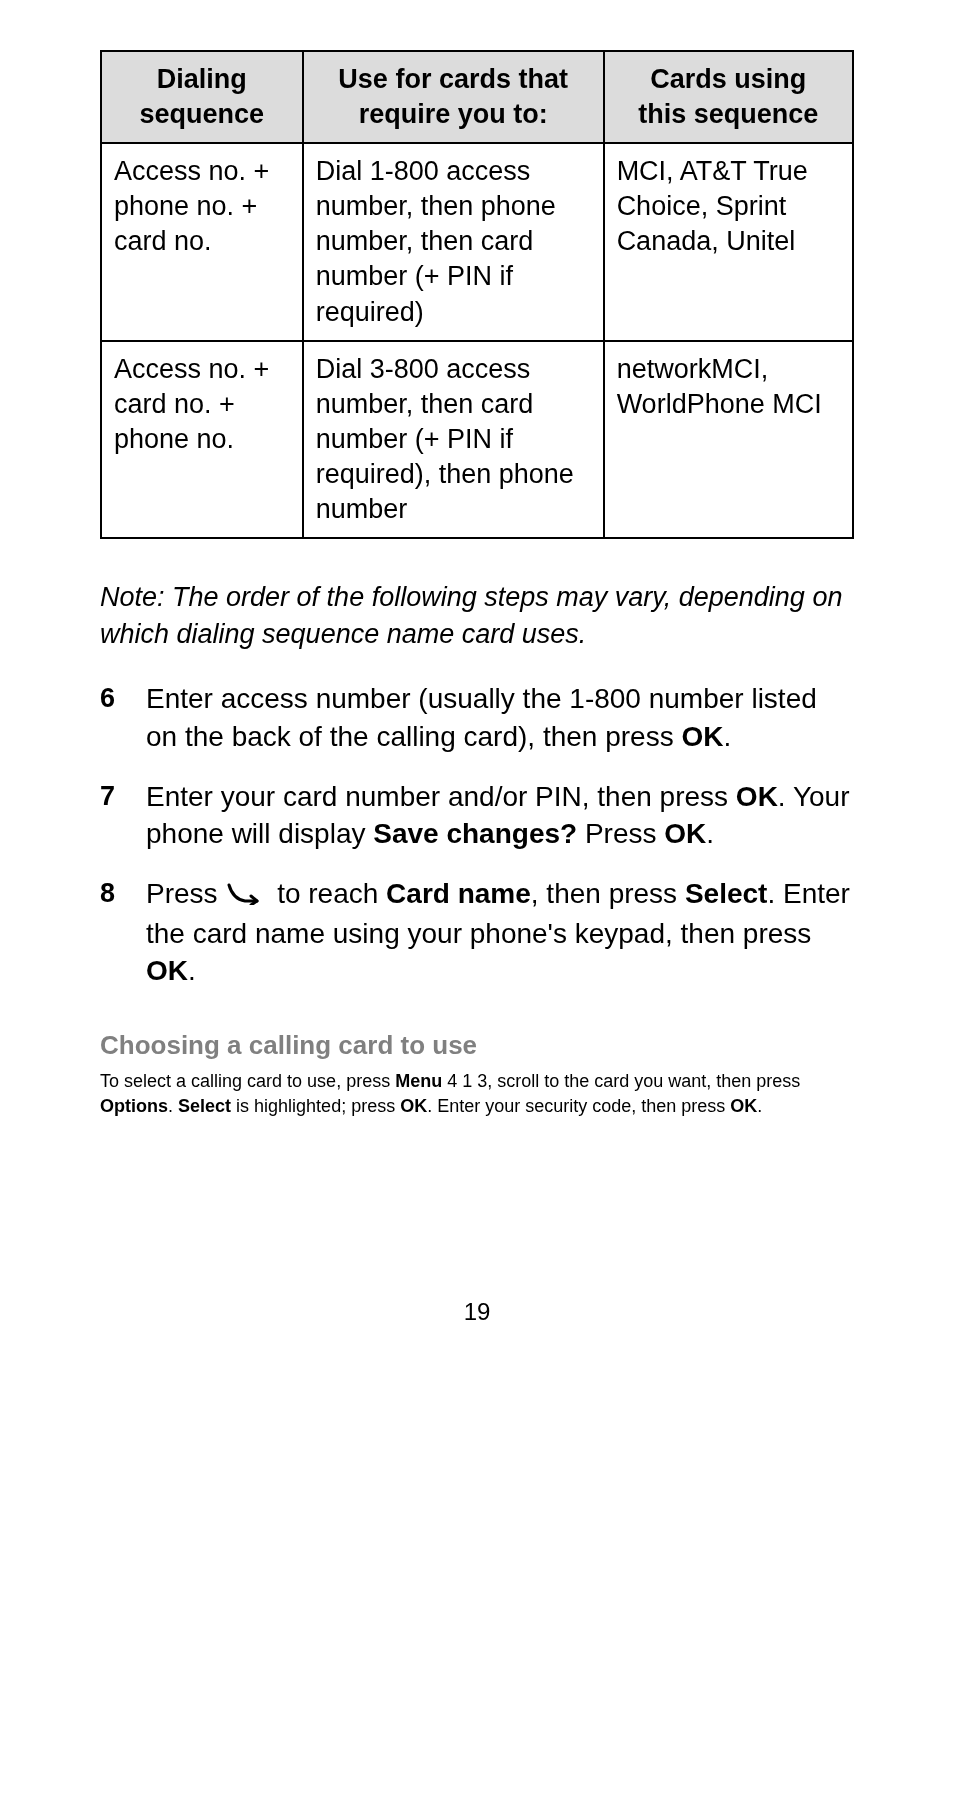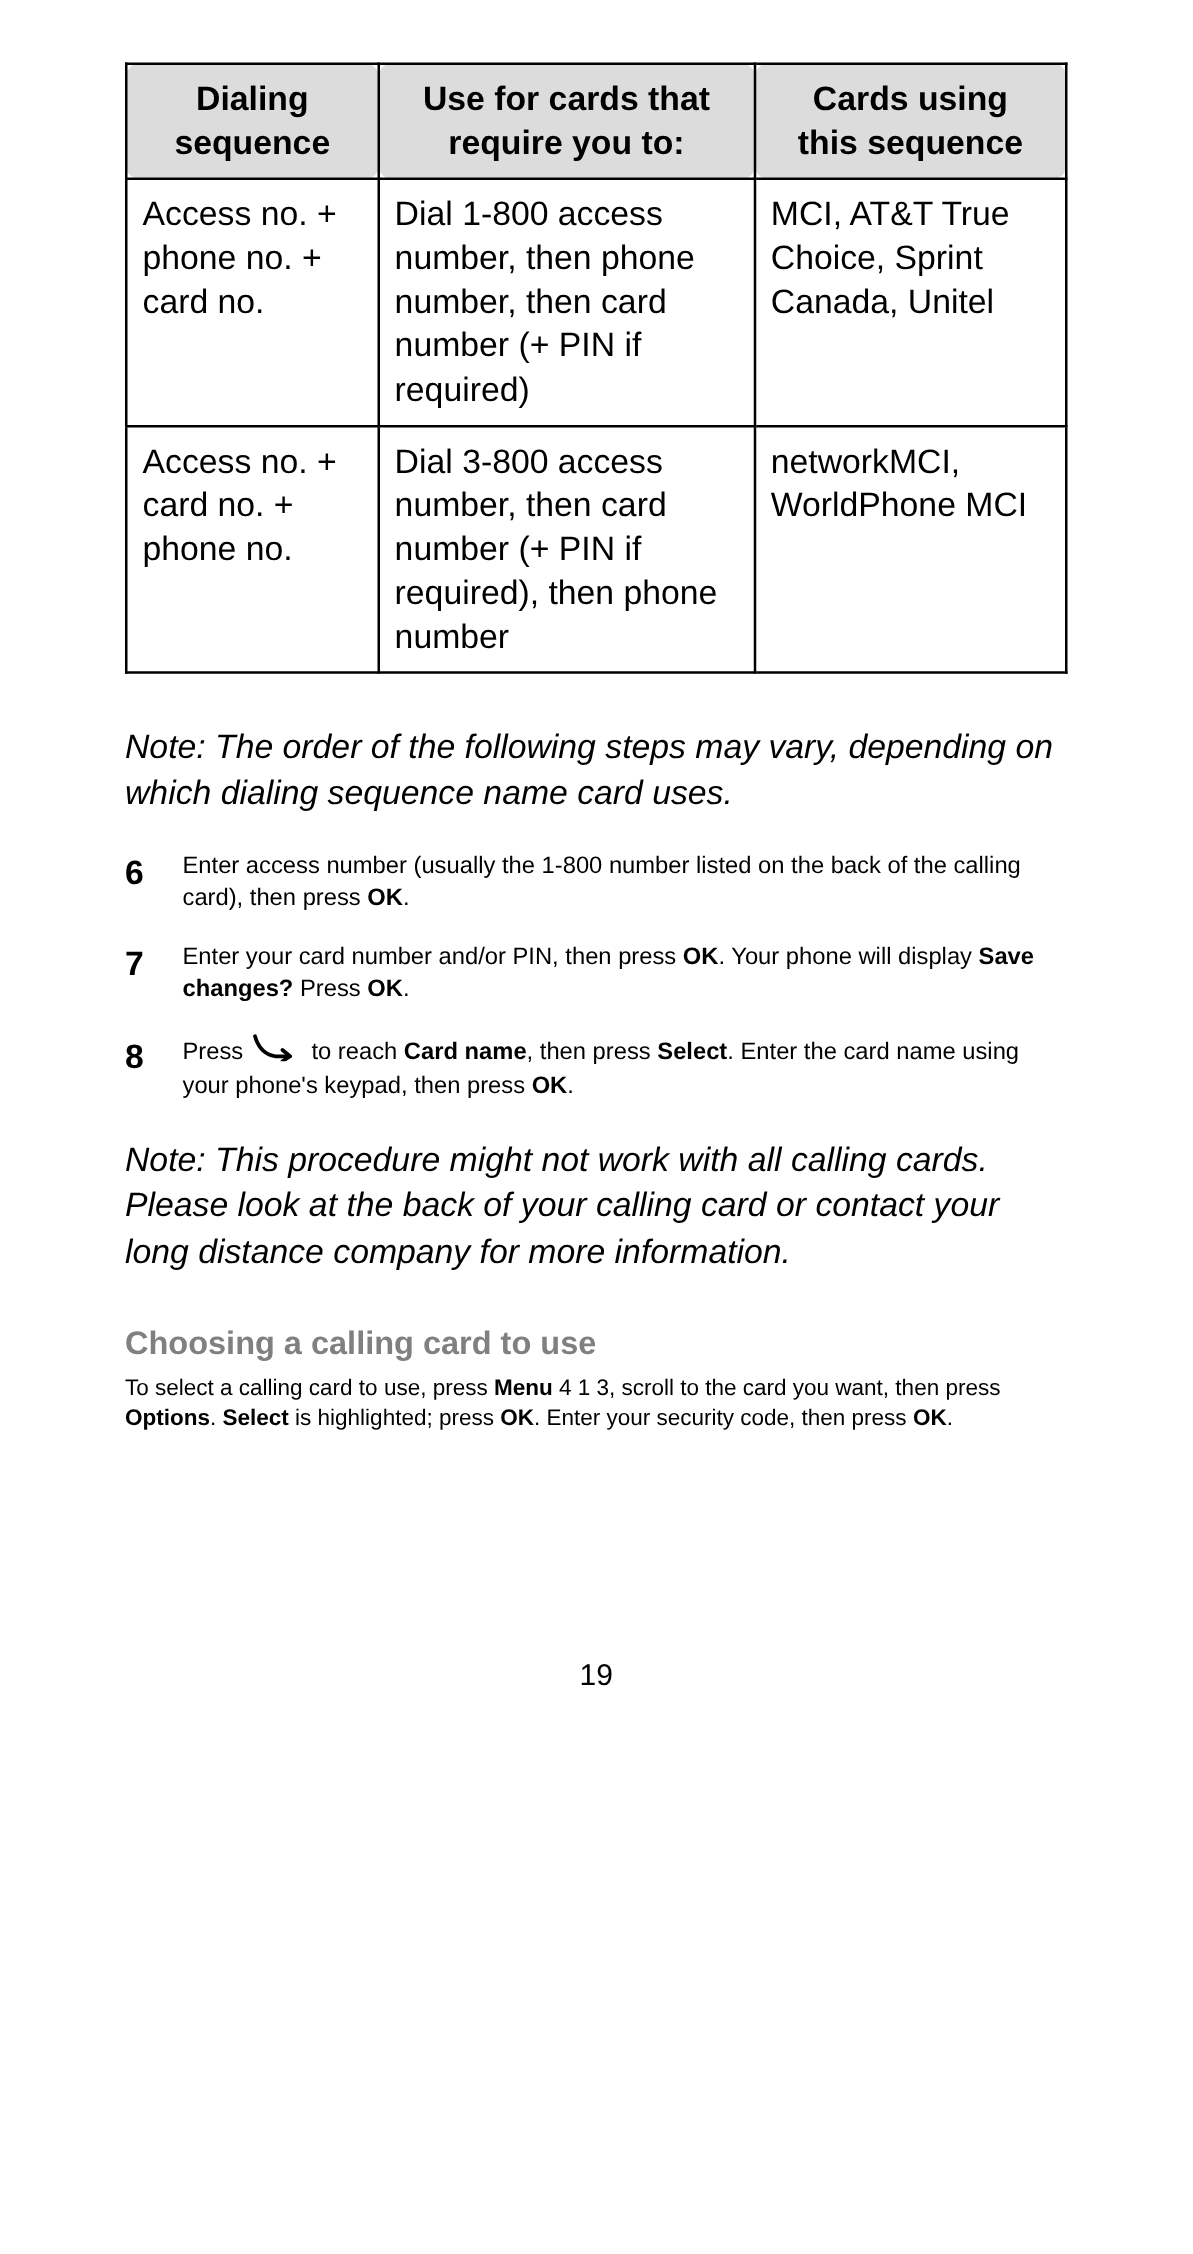--- a/index.html
+++ b/index.html
@@ -24,39 +24,38 @@
     padding: 10px 12px;
     vertical-align: top;
     font-size: 27px;
     line-height: 1.3;
     text-align: left;
   }
   th {
     background: #dcdcdc;
     font-weight: bold;
     text-align: center;
-    border-radius: 10px;
   }
   .note {
     font-style: italic;
     font-size: 27px;
     line-height: 1.35;
     margin: 0 0 28px 0;
   }
   ol.steps {
     list-style: none;
     padding: 0;
     margin: 0 0 28px 0;
     counter-reset: step 5;
   }
   ol.steps li {
     counter-increment: step;
     position: relative;
     padding-left: 46px;
-    font-size: 19px;
+    font-size: 28px;
     line-height: 1.35;
     margin-bottom: 22px;
   }
   ol.steps li::before {
     content: counter(step);
     position: absolute;
     left: 0;
     top: 0;
     font-weight: bold;
     font-size: 27px;
@@ -132,21 +131,20 @@
       <span>Enter your card number and/or PIN, then press </span><span class="bold">OK</span><span>. Your phone will display </span><span class="bold">Save changes?</span><span> Press </span><span class="bold">OK</span><span>.</span>
     </li>
     <li>
       <span>Press </span><span class="arrow-icon"><svg width="36" height="22" viewBox="0 0 36 22">
             <path d="M2 2 Q 6 16 18 18 L 30 18" stroke="#000" stroke-width="3" fill="none" stroke-linecap="round"></path>
             <path d="M30 18 L24 13 M30 18 L24 22" stroke="#000" stroke-width="3" fill="none" stroke-linecap="round"></path>
           </svg></span><span> to reach </span><span class="bold">Card name</span><span>, then press </span><span class="bold">Select</span><span>. Enter the card name using your phone's keypad, then press </span><span class="bold">OK</span><span>.</span>
     </li>
   </ol>
 
-  <p class="note">Note:  This procedure might not work with all calling cards. Please look at the back of your calling card or contact your long distance company for more information.</p>
 
   <h2 class="section">Choosing a calling card to use</h2>
   <p class="body">
     <span>To select a calling card to use, press </span><span class="bold">Menu</span><span> 4 1 3, scroll to the card you want, then press </span><span class="bold">Options</span><span>. </span><span class="bold">Select</span><span> is highlighted; press </span><span class="bold">OK</span><span>. Enter your security code, then press </span><span class="bold">OK</span><span>.</span>
   </p>
 
   <div class="page-num">19</div>
 
 </div>
 

